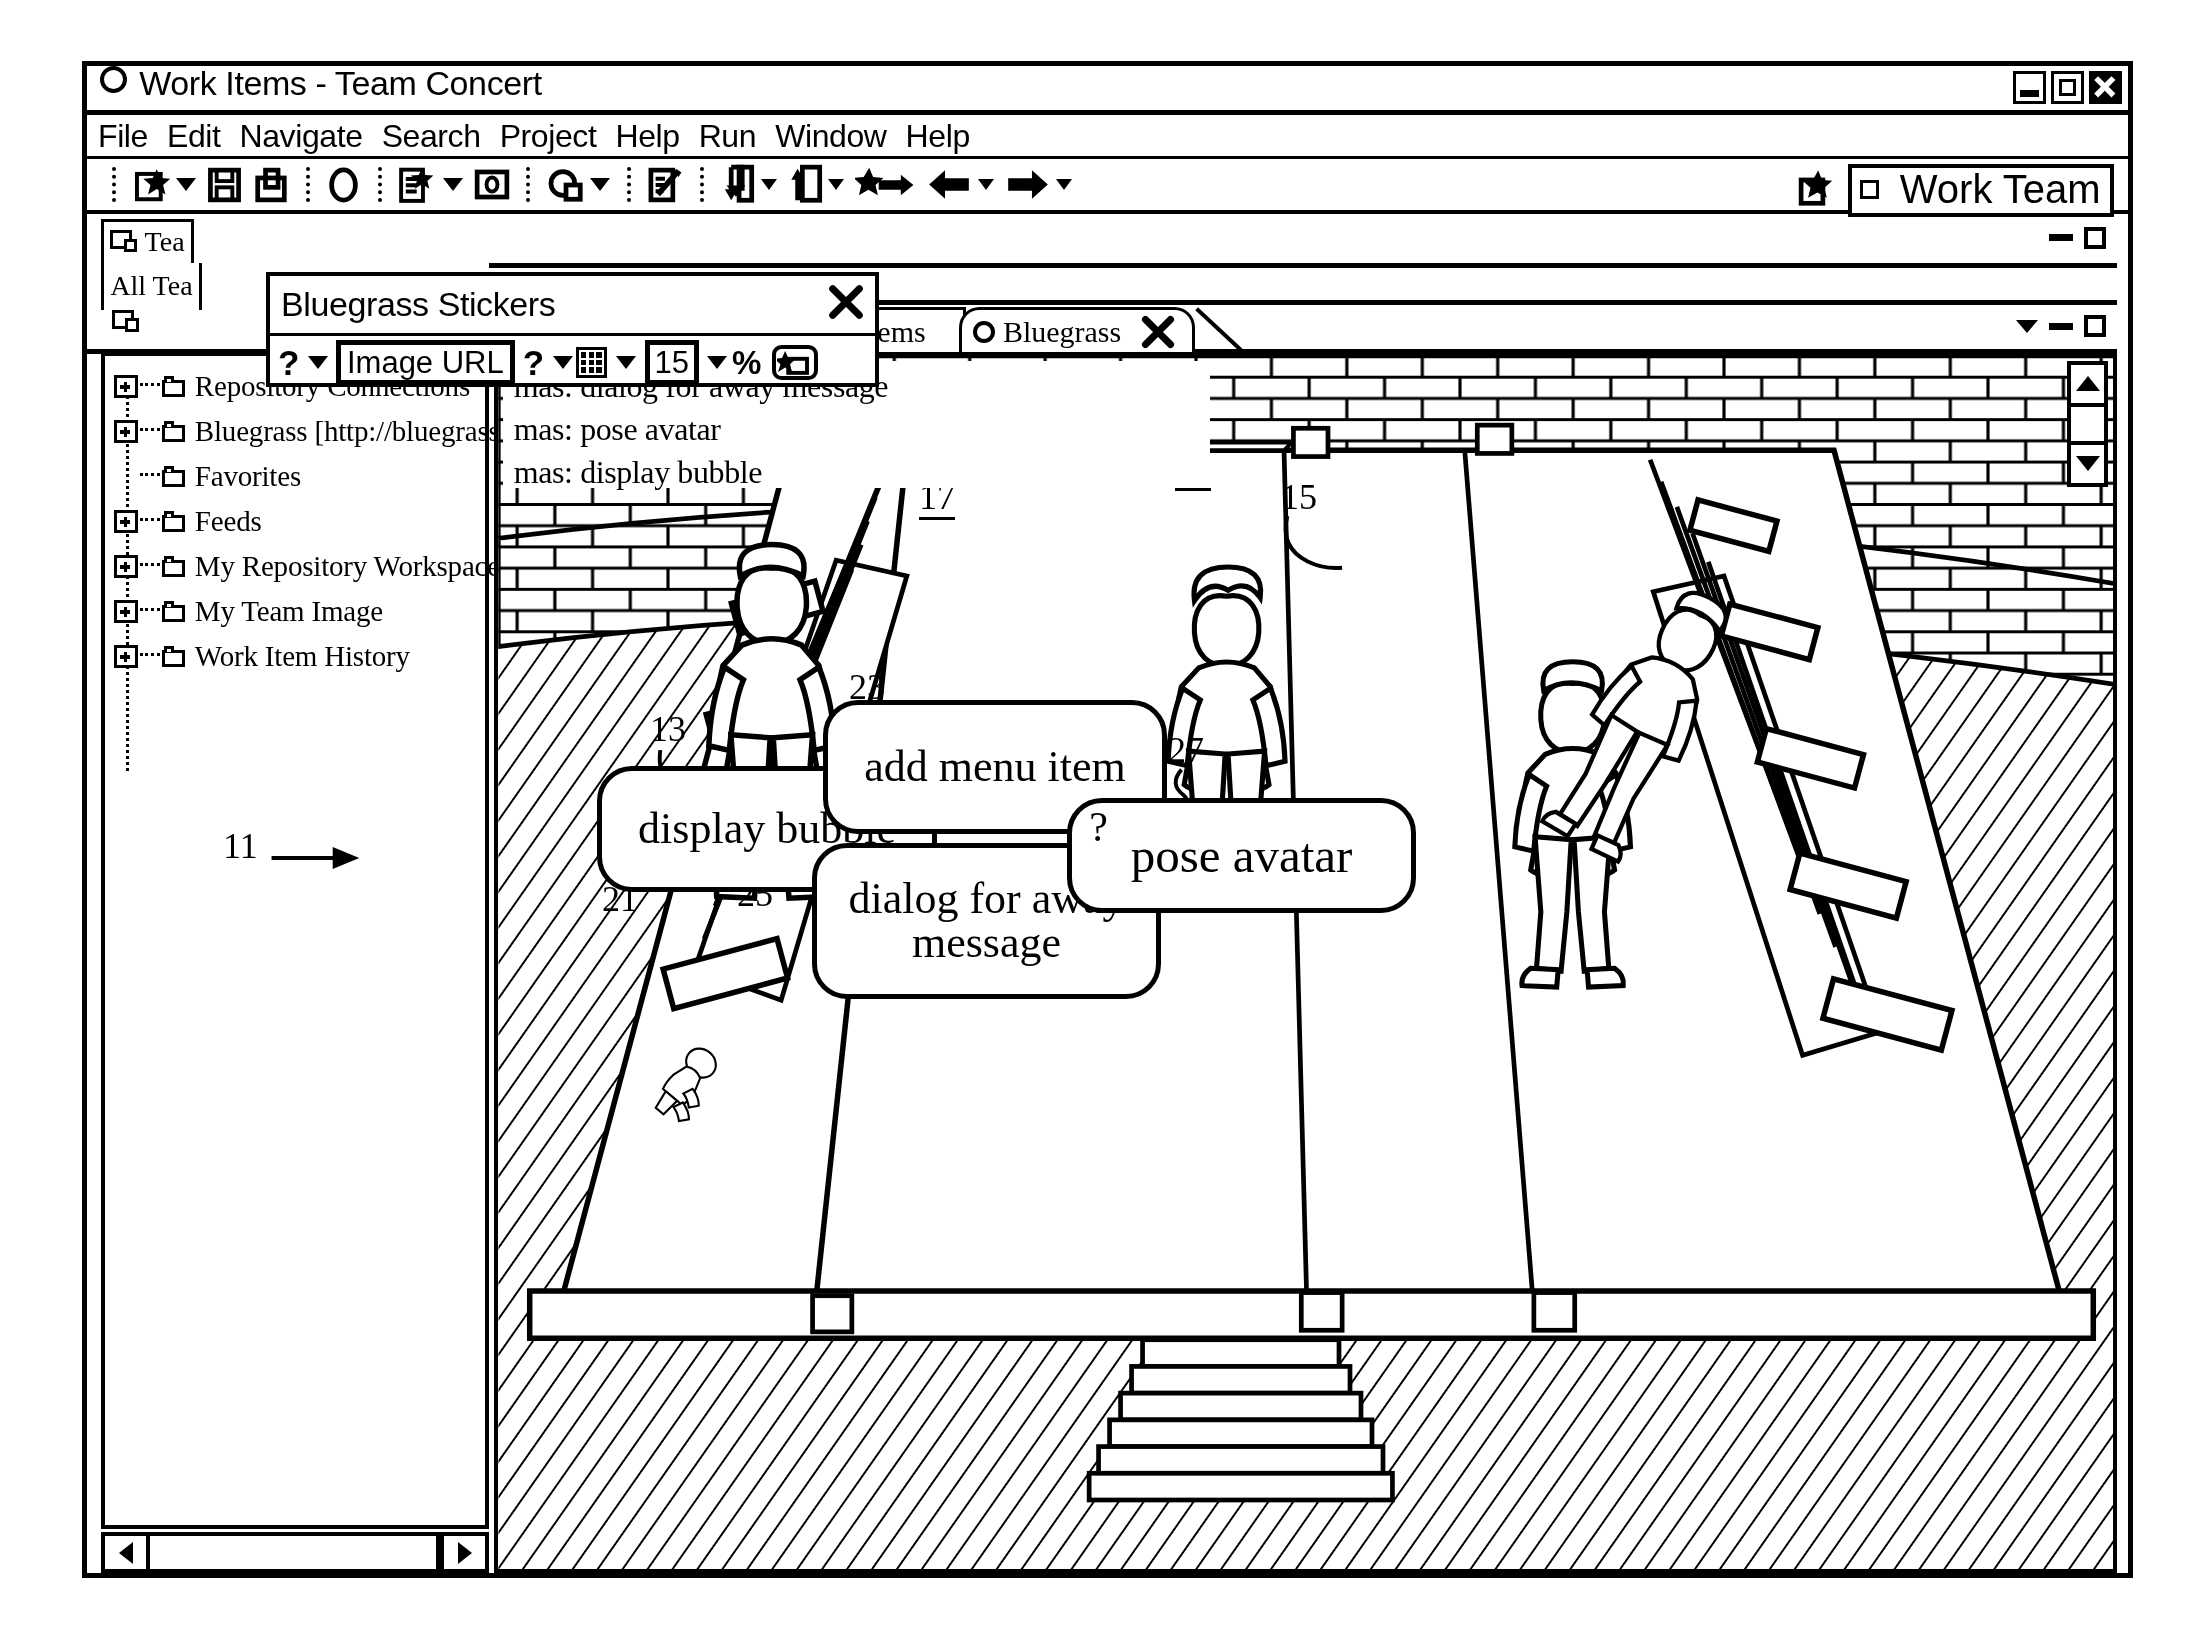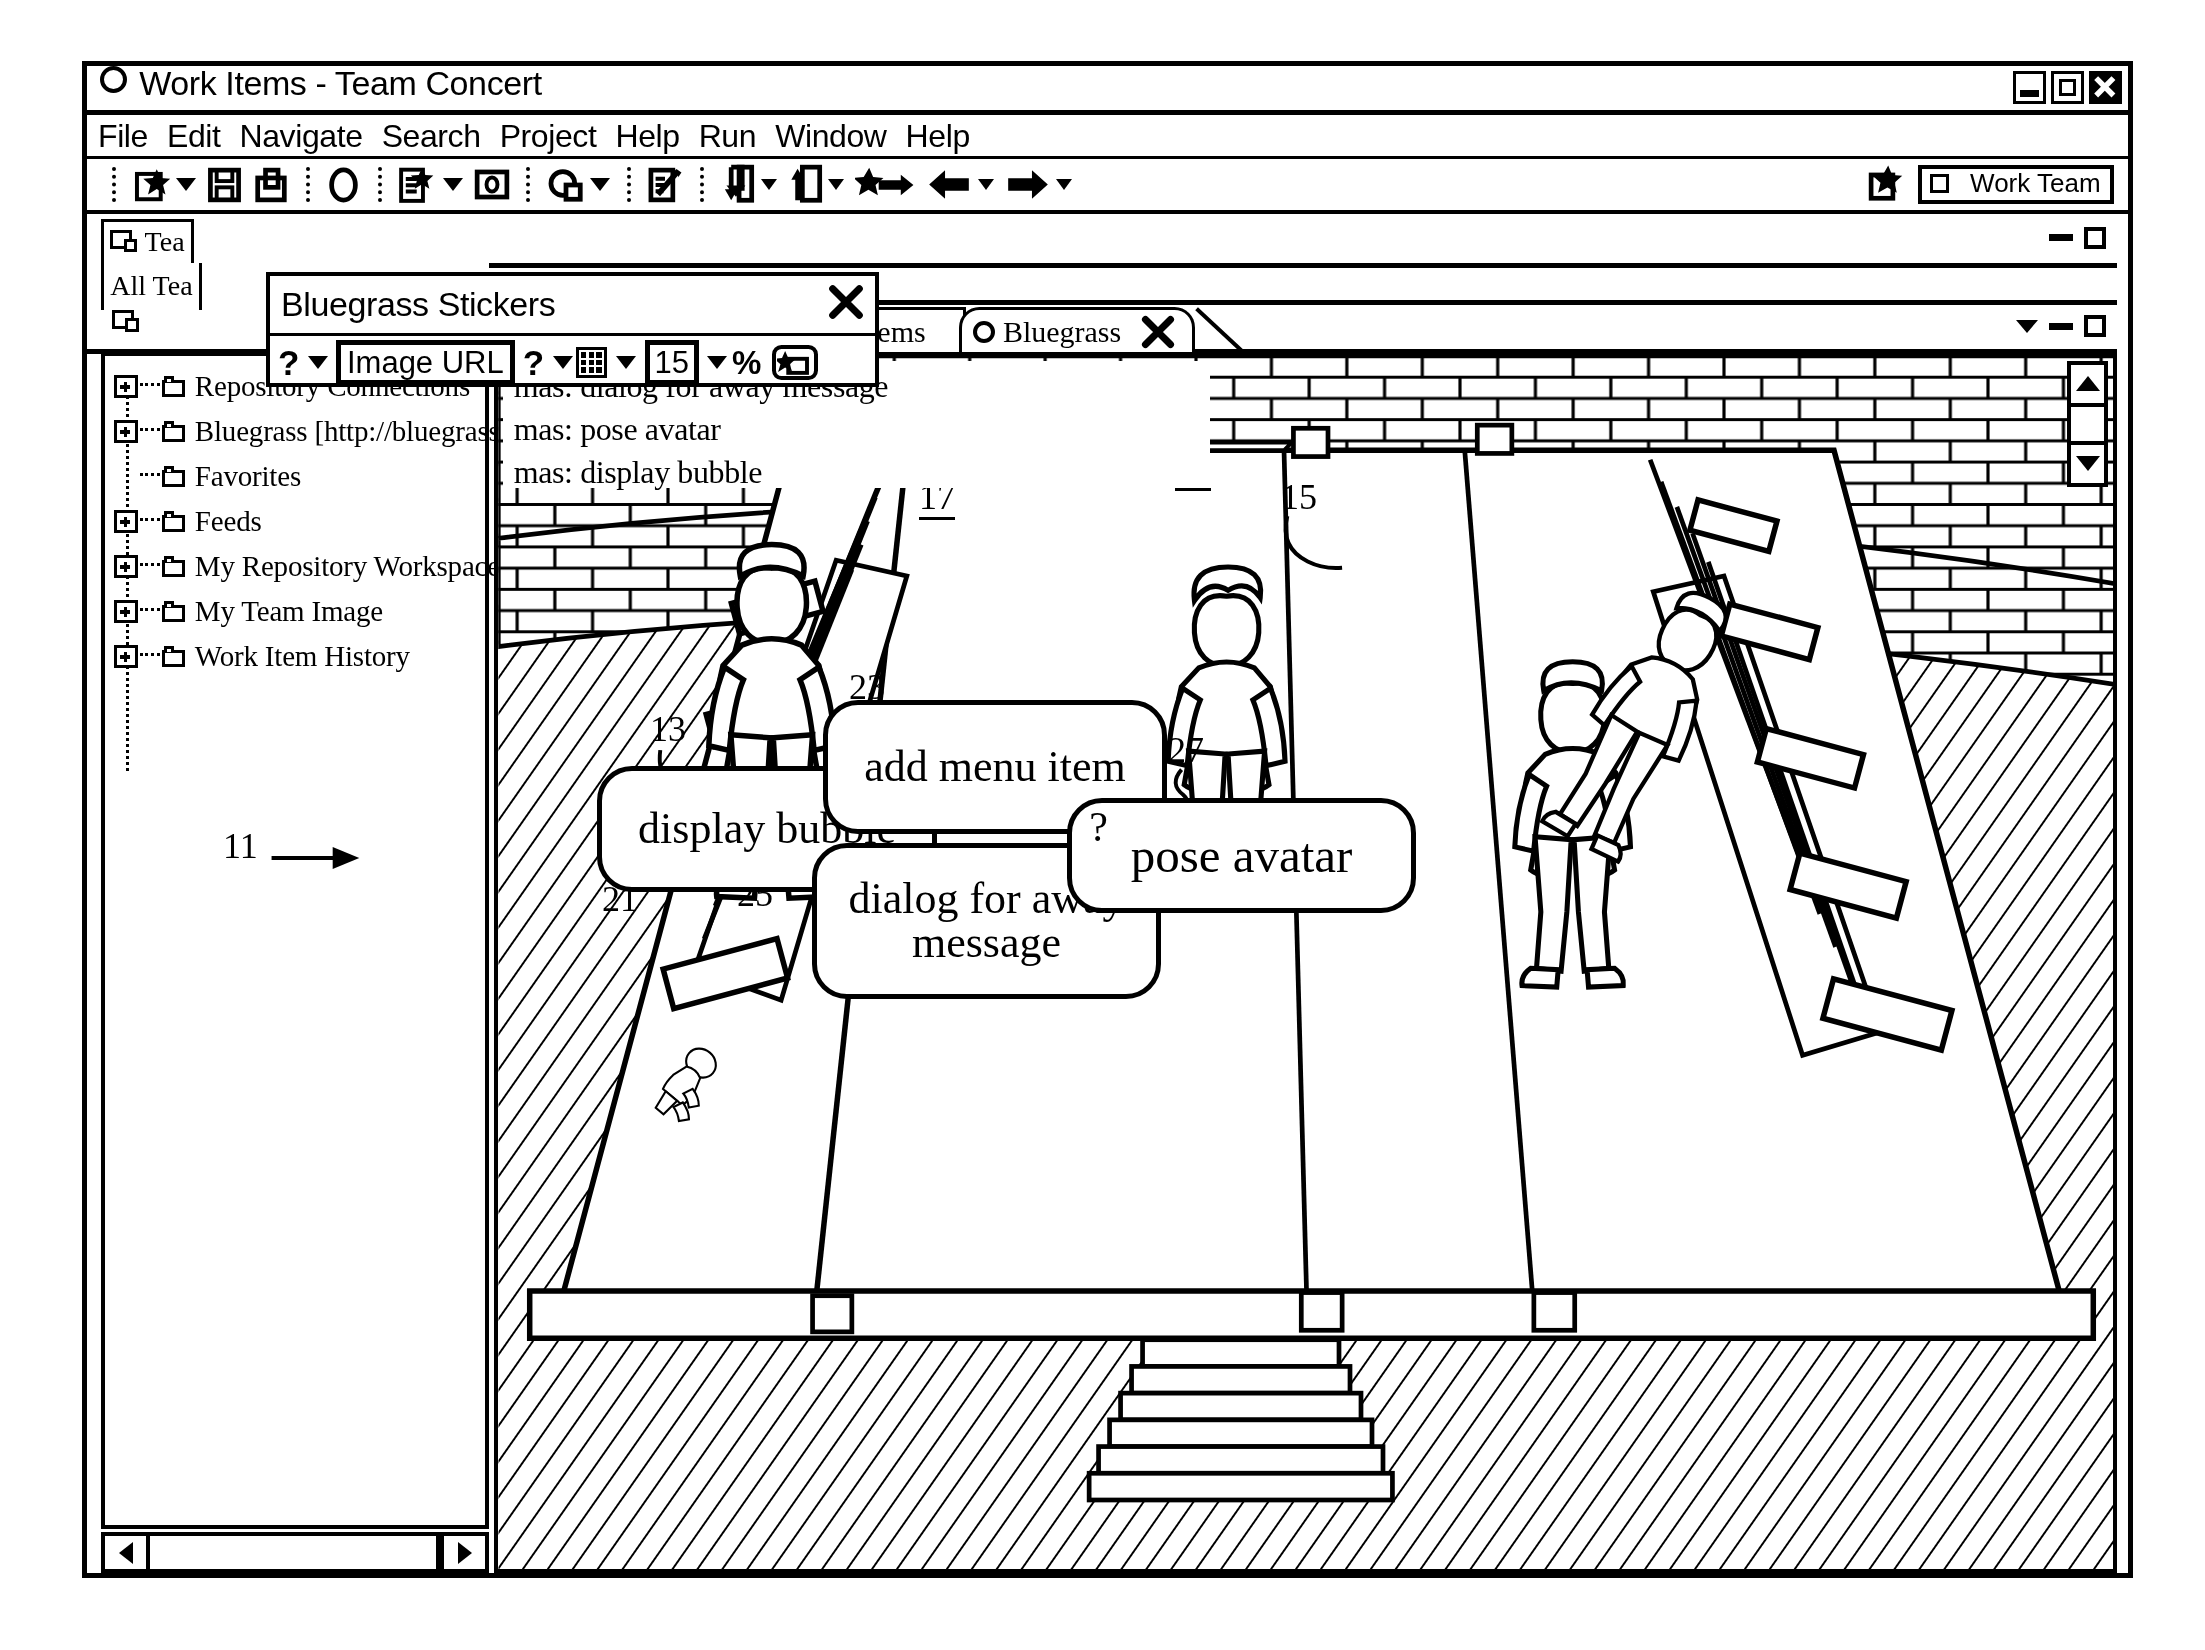--- a/index.html
+++ b/index.html
@@ -72,21 +72,21 @@
   .tb-caret{
     width:0;height:0;border-left:10.2px solid transparent;border-right:10.2px solid transparent;
     border-top:13.4px solid #000;margin-left:5.5px;
   }
   .tb-caret.sm{border-left-width:8.6px;border-right-width:8.6px;border-top-width:11.8px;}
 
   
   #workteam-wrap{position:absolute;right:14px;top:4.7px;display:flex;align-items:center;gap:7.9px;}
   #workteam-btn{
     border:4.7px solid #000;padding:0.8px 9.4px 2.4px 7.9px;display:flex;align-items:center;gap:21px;
-    font-size:26px;line-height:1.05;background:#fff;
+    font-size:40px;line-height:1.05;background:#fff;
   }
   #workteam-btn .chk{width:19px;height:19px;border:3.9px solid #000;box-sizing:border-box;}
 
   
   #viewsarea{
     position:absolute;left:0;top:148px;right:0;bottom:0;font-family:Liberation Serif, serif;
   }
 
   
   #leftviewhdr{

